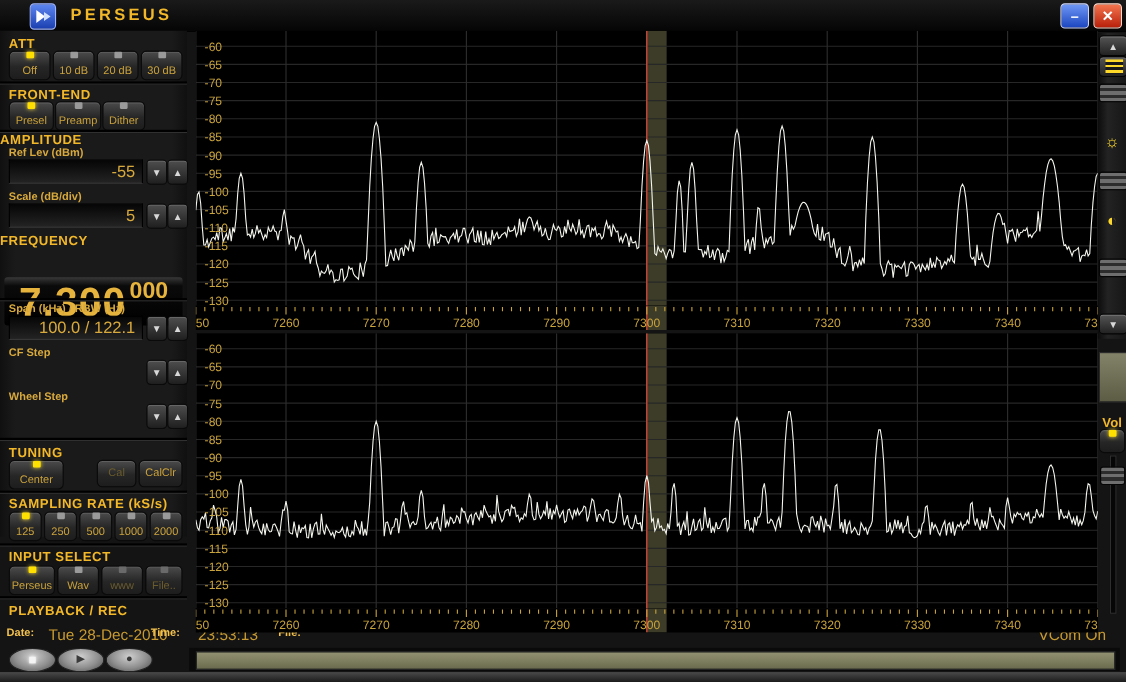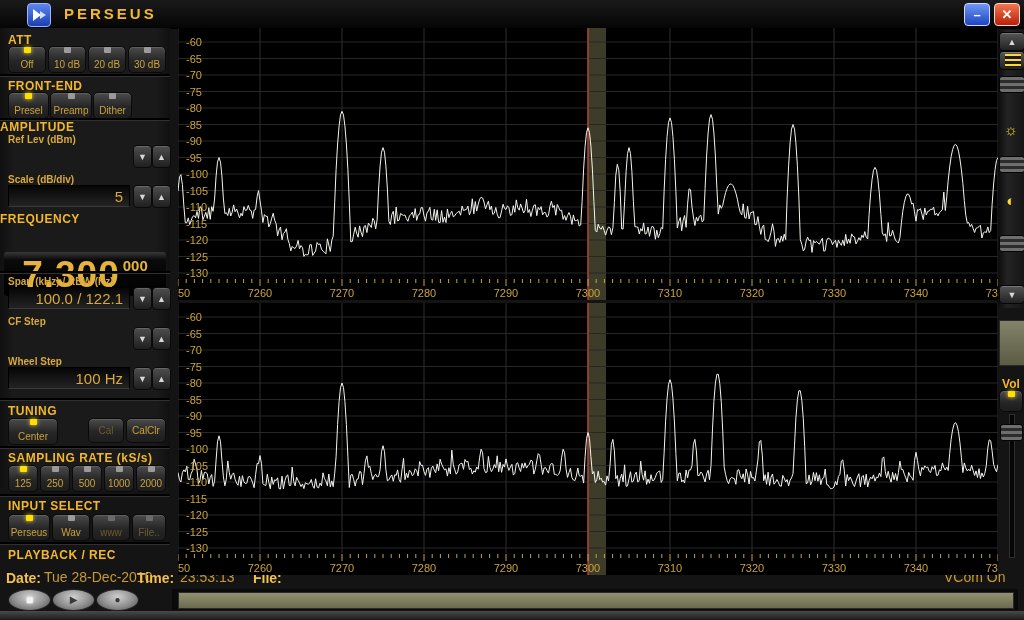--- a/index.html
+++ b/index.html
@@ -30,29 +30,29 @@
   .btn.noled{justify-content:center;padding:0;}
   .field{position:absolute;left:8px;width:122px;height:22px;background:linear-gradient(#060606,#232323);
          border:1px solid #000;border-bottom-color:#3a3a3a;color:#d8a93c;font-size:15px;
          display:flex;align-items:center;justify-content:flex-end;padding-right:6px;box-sizing:border-box;}
   .spin{position:absolute;width:17px;height:21px;border-radius:4px;background:linear-gradient(#4e4e4e,#1f1f1f);
         border:1px solid #0a0a0a;box-shadow:inset 0 1px 0 #666;color:#d8d8d8;font-size:9px;
         display:flex;align-items:center;justify-content:center;}
   .freq-panel{position:absolute;left:4px;top:224px;width:162px;height:44px;border-radius:3px;
               background:linear-gradient(#383838,#0a0a0a 18%,#000);display:flex;align-items:center;justify-content:center;}
   .freq-main{color:#e6b33c;font-size:37px;font-weight:bold;letter-spacing:1px;line-height:1;}
-  .freq-sub{color:#e6b33c;font-size:15px;font-weight:bold;position:relative;top:-9px;margin-left:3px;}
+  .freq-sub{color:#e6b33c;font-size:21px;font-weight:bold;position:relative;top:-9px;margin-left:3px;}
   
   .oval{position:absolute;top:589px;width:41px;height:20px;border-radius:50%/50%;
         background:radial-gradient(ellipse at 50% 35%,#cfcfcf,#8f8f8f 55%,#4a4a4a);border:1px solid #222;
         display:flex;align-items:center;justify-content:center;font-size:10px;color:#3a3a3a;}
   .oval .g{line-height:1;}
   .oval.stop .g{color:#f4f4f4;font-size:12px;text-shadow:0 0 3px #fff;}
   
-  .stat-label{position:absolute;color:#f2c14e;font-size:14px;font-weight:bold;}
+  .stat-label{position:absolute;color:#f2c14e;font-size:10px;font-weight:bold;}
   .stat-val{position:absolute;color:#c89a30;font-size:14px;}
   
   .plot{position:absolute;left:178px;width:820px;background:#000;}
   .axis{position:absolute;left:178px;width:820px;height:22px;background:#000;}
   
   .rstrip{position:absolute;left:998px;top:30px;width:26px;height:278px;background:linear-gradient(90deg,#0c0c0c,#232323 35%,#161616);}
   .rbtn{position:absolute;left:1px;width:24px;height:17px;border-radius:4px;background:linear-gradient(#555,#222);
         border:1px solid #050505;box-shadow:inset 0 1px 0 #777;color:#d8d8d8;font-size:9px;
         display:flex;align-items:center;justify-content:center;}
   .handle{position:absolute;left:1px;width:24px;height:15px;border-radius:3px;border:1px solid #050505;
@@ -113,20 +113,21 @@
         <span>Preamp</span>
       </div>
     <div class="btn" style="left:93px;top:64px;width:37px">
         <span class="led"></span>
         <span>Dither</span>
       </div>
     <div class="groove" style="top:90px"></div>
 
     <div class="sec-h center" style="top:92px">AMPLITUDE</div>
     <div class="sub-l" style="top:106px">Ref Lev (dBm)</div>
+    <div class="field" style="top:117px">-55</div>
     <div class="spin" style="left:133px;top:117px">▼</div>
     <div class="spin" style="left:152px;top:117px">▲</div>
     <div class="sub-l" style="top:146px">Scale (dB/div)</div>
     <div class="field" style="top:157px">5</div>
     <div class="spin" style="left:133px;top:157px">▼</div>
     <div class="spin" style="left:152px;top:157px">▲</div>
 
     <div class="sec-h center" style="top:184px">FREQUENCY</div>
     <div class="freq-panel">
       <span class="freq-main">7.300</span>
@@ -135,21 +136,20 @@
     <div class="groove" style="top:243px"></div>
 
     <div class="sub-l" style="top:248px">Span (kHz) / RBW (Hz)</div>
     <div class="field" style="top:259px">100.0 / 122.1</div>
     <div class="spin" style="left:133px;top:259px">▼</div>
     <div class="spin" style="left:152px;top:259px">▲</div>
     <div class="sub-l" style="top:288px">CF Step</div>
     <div class="spin" style="left:133px;top:299px">▼</div>
     <div class="spin" style="left:152px;top:299px">▲</div>
     <div class="sub-l" style="top:328px">Wheel Step</div>
-    <div class="field" style="top:339px">100 Hz</div>
     <div class="spin" style="left:133px;top:339px">▼</div>
     <div class="spin" style="left:152px;top:339px">▲</div>
     <div class="groove" style="top:370px"></div>
 
     <div class="sec-h" style="top:376px">TUNING</div>
     <div class="btn on" style="left:8px;top:390px;width:48px">
         <span class="led"></span>
         <span>Center</span>
       </div>
     <div class="btn noled dim" style="left:88px;top:390px;width:34px">

